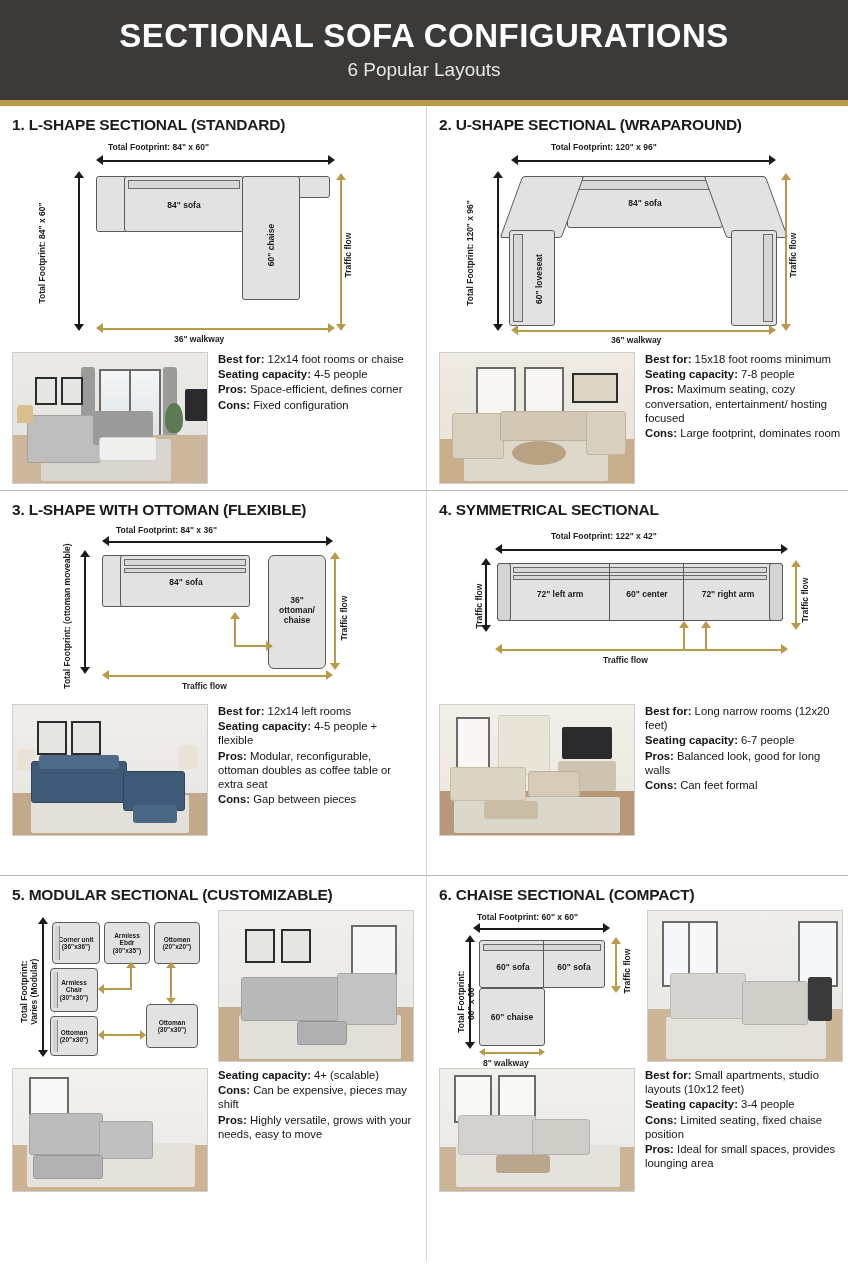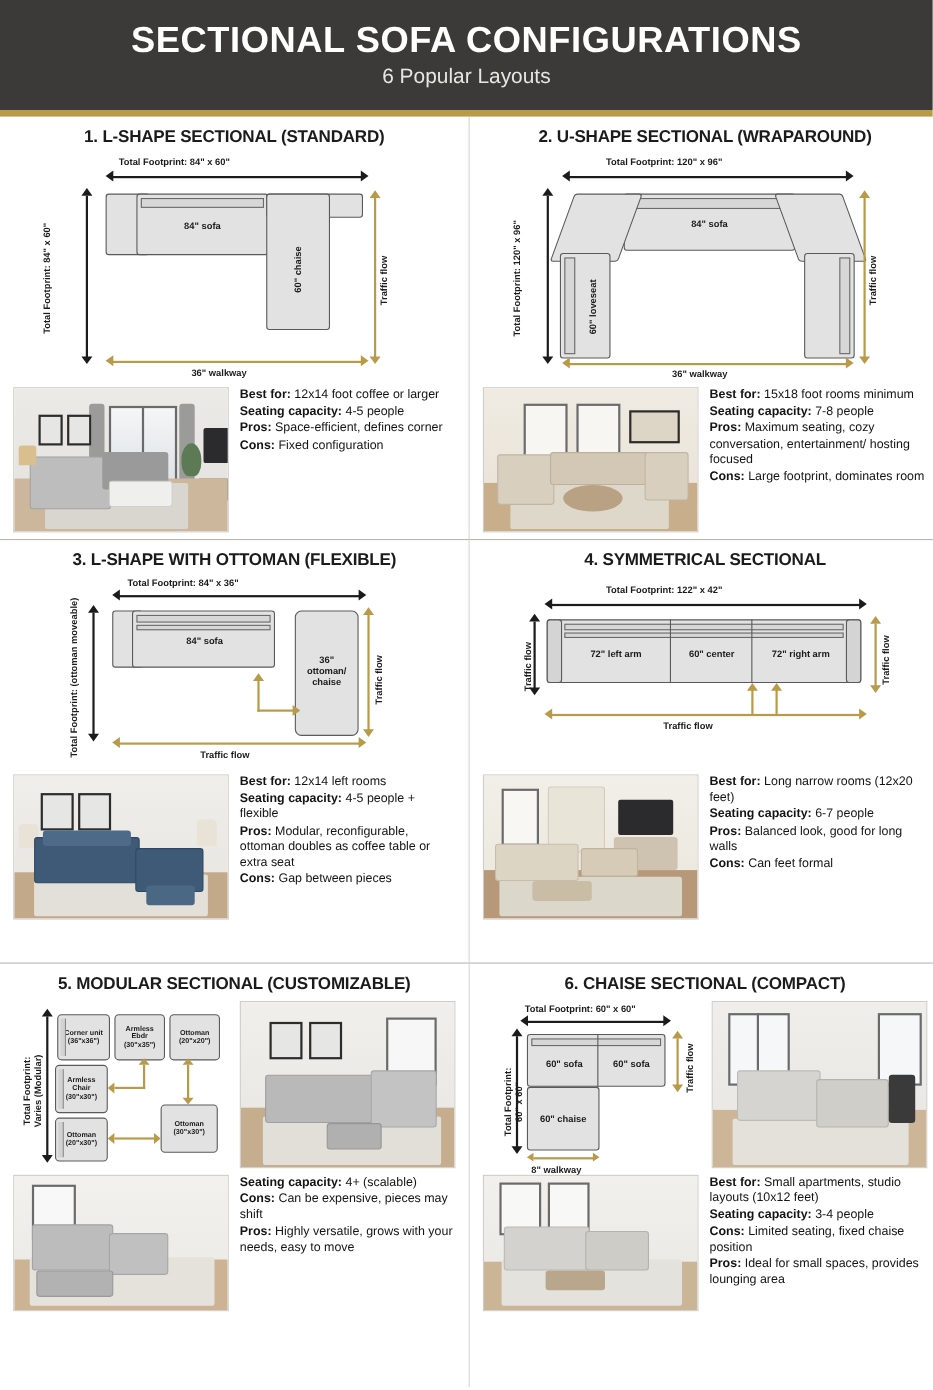--- a/index.html
+++ b/index.html
@@ -46,21 +46,21 @@
     padding: 10px 12px 6px 12px;
     display: flex; flex-direction: column;
     position: relative;
     border-right: 1px solid #d8d6d2;
     border-bottom: 1px solid #b9b6b0;
   }
   .panel:nth-child(2n) { border-right: none; }
   .panel:nth-child(5), .panel:nth-child(6) { border-bottom: none; }
 
   .panel-title {
-    text-align: center;
+    text-align: left;
     font-size: 15.5px;
     font-weight: bold;
     color: #1b1b1b;
     letter-spacing: -0.2px;
     margin-bottom: 4px;
   }
 
   
   .diagram { position: relative; height: 208px; margin: 0 4px; }
   .diagram.small { height: 175px; }
@@ -201,21 +201,21 @@
             <div class="obj" style="left:166px;top:82px;width:30px;height:20px;background:#8a7256;"></div>
             <div class="floor" style="height:48px;background:#cdb79c;"></div>
             <div class="rug" style="left:28px;top:86px;width:130px;height:42px;background:#d9d6d0;"></div>
             <div class="obj" style="left:14px;top:62px;width:74px;height:48px;background:#bdbdbd;border:1px solid #a2a2a2;"></div>
             <div class="obj" style="left:80px;top:58px;width:60px;height:34px;background:#9a9a9a;"></div>
             <div class="obj" style="left:86px;top:84px;width:58px;height:24px;background:#efefed;border:1px solid #cfcfcd;"></div>
             <div class="obj" style="left:4px;top:52px;width:16px;height:18px;background:#d9bf8e;border-radius:3px 3px 0 0;"></div>
           </div>
         </div>
         <div class="facts">
-          <p><b>Best for:</b> <span>12x14 foot coffee or larger</span></p>
+          <p><b>Best for:</b> <span>12x14 foot rooms or chaise</span></p>
           <p><b>Seating capacity:</b> <span>4-5 people</span></p>
           <p><b>Pros:</b> <span>Space-efficient, defines corner</span></p>
           <p><b>Cons:</b> <span>Fixed configuration</span></p>
         </div>
       </div>
     </div>
 
     <div class="panel">
       <div class="panel-title">2. U-SHAPE SECTIONAL (WRAPAROUND)</div>
       <div class="diagram">

